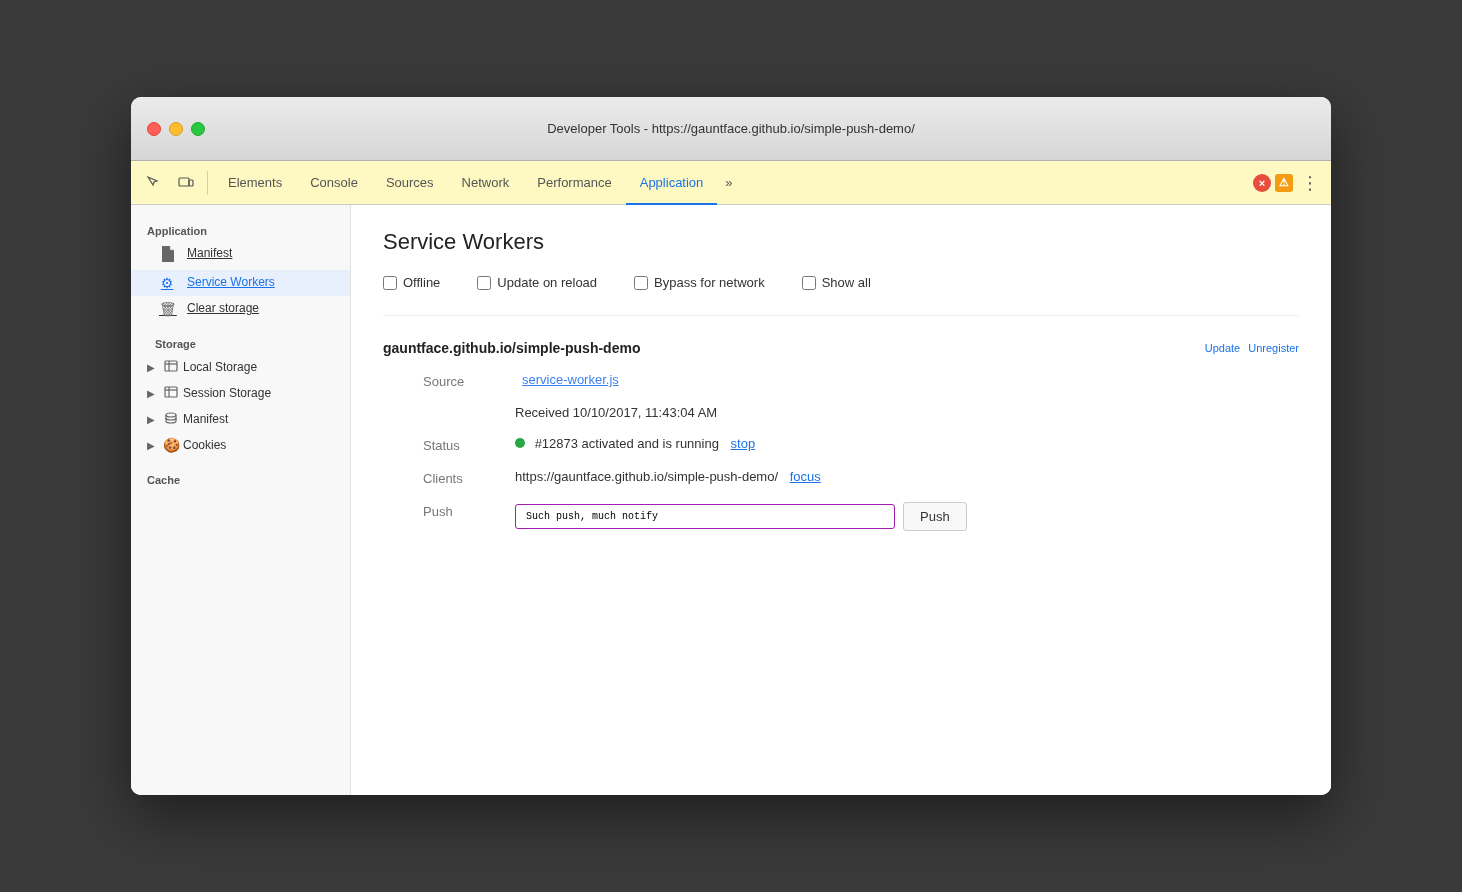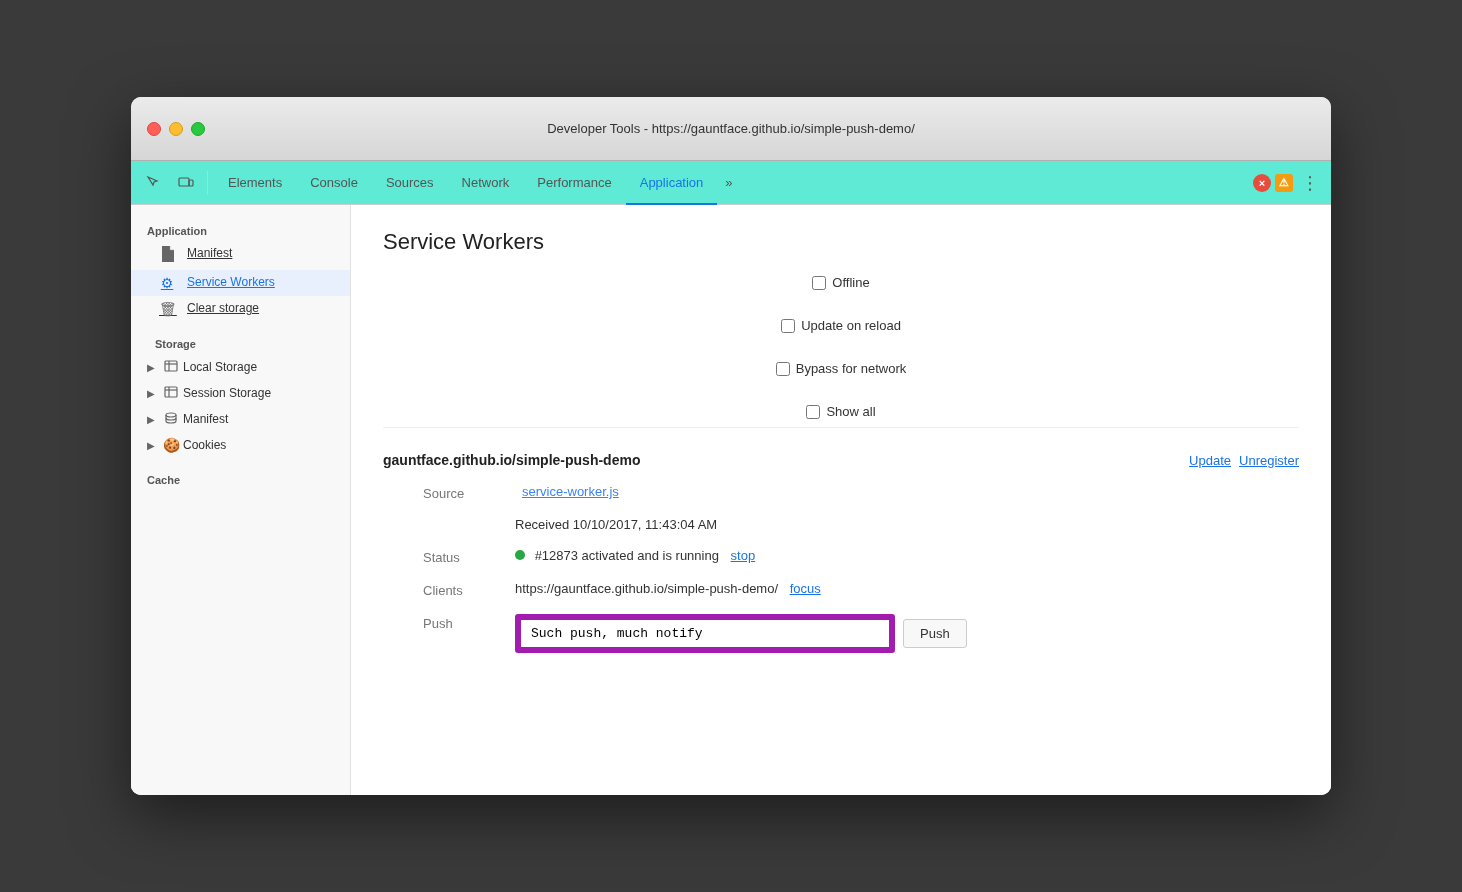--- a/index.html
+++ b/index.html
@@ -45,21 +45,21 @@
     .tl-green { background: #28c840; border: 1px solid #1aab29; }
     .titlebar-title {
       position: absolute;
       left: 50%;
       transform: translateX(-50%);
       font-size: 13px;
       color: #333;
       white-space: nowrap;
     }
     .toolbar {
-      background: #5eead4;
+      background: #fef9c3;
       border-bottom: 1px solid #ccc;
       display: flex;
       align-items: center;
       padding: 0 8px;
       height: 44px;
       gap: 2px;
     }
     .toolbar-icon-btn {
       width: 30px;
       height: 30px;
@@ -210,25 +210,24 @@
     }
     .content-title {
       font-size: 22px;
       font-weight: 400;
       color: #222;
       margin-bottom: 20px;
     }
     .checkbox-row {
       display: flex;
       align-items: center;
-      gap: 28px;
+      gap: 37px;
       margin-bottom: 24px;
-      padding-bottom: 8px;
+      padding-bottom: 25px;
       border-bottom: 1px solid #eee;
-      flex-direction: column;
     }
     .checkbox-label {
       display: flex;
       align-items: center;
       gap: 6px;
       font-size: 13px;
       color: #333;
       cursor: pointer;
     }
     .checkbox-label input[type="checkbox"] {
@@ -249,22 +248,21 @@
       font-size: 14px;
       font-weight: 600;
       color: #222;
     }
     .sw-actions {
       display: flex;
       gap: 8px;
     }
     .sw-action-link {
       color: #1a73e8;
-      text-decoration: underline;
-      font-size: 13px;
+      font-size: 11px;
       cursor: pointer;
     }
     .sw-details {
       display: grid;
       grid-template-columns: 80px 1fr;
       gap: 16px 12px;
       padding-left: 40px;
     }
     .sw-label {
       font-size: 13px;
@@ -296,22 +294,22 @@
       margin-left: 8px;
       font-size: 13px;
     }
     .push-row {
       display: flex;
       align-items: center;
       gap: 8px;
     }
     .push-input {
       font-family: 'Courier New', monospace;
-      font-size: 13px;
-      border: 6px solid #a21caf;
+      font-size: 10px;
+      border: 1px solid #a21caf;
       border-radius: 3px;
       padding: 6px 10px;
       width: 380px;
       outline: none;
     }
     .push-button {
       background: #f8f8f8;
       border: 1px solid #ccc;
       border-radius: 3px;
       padding: 6px 16px;

